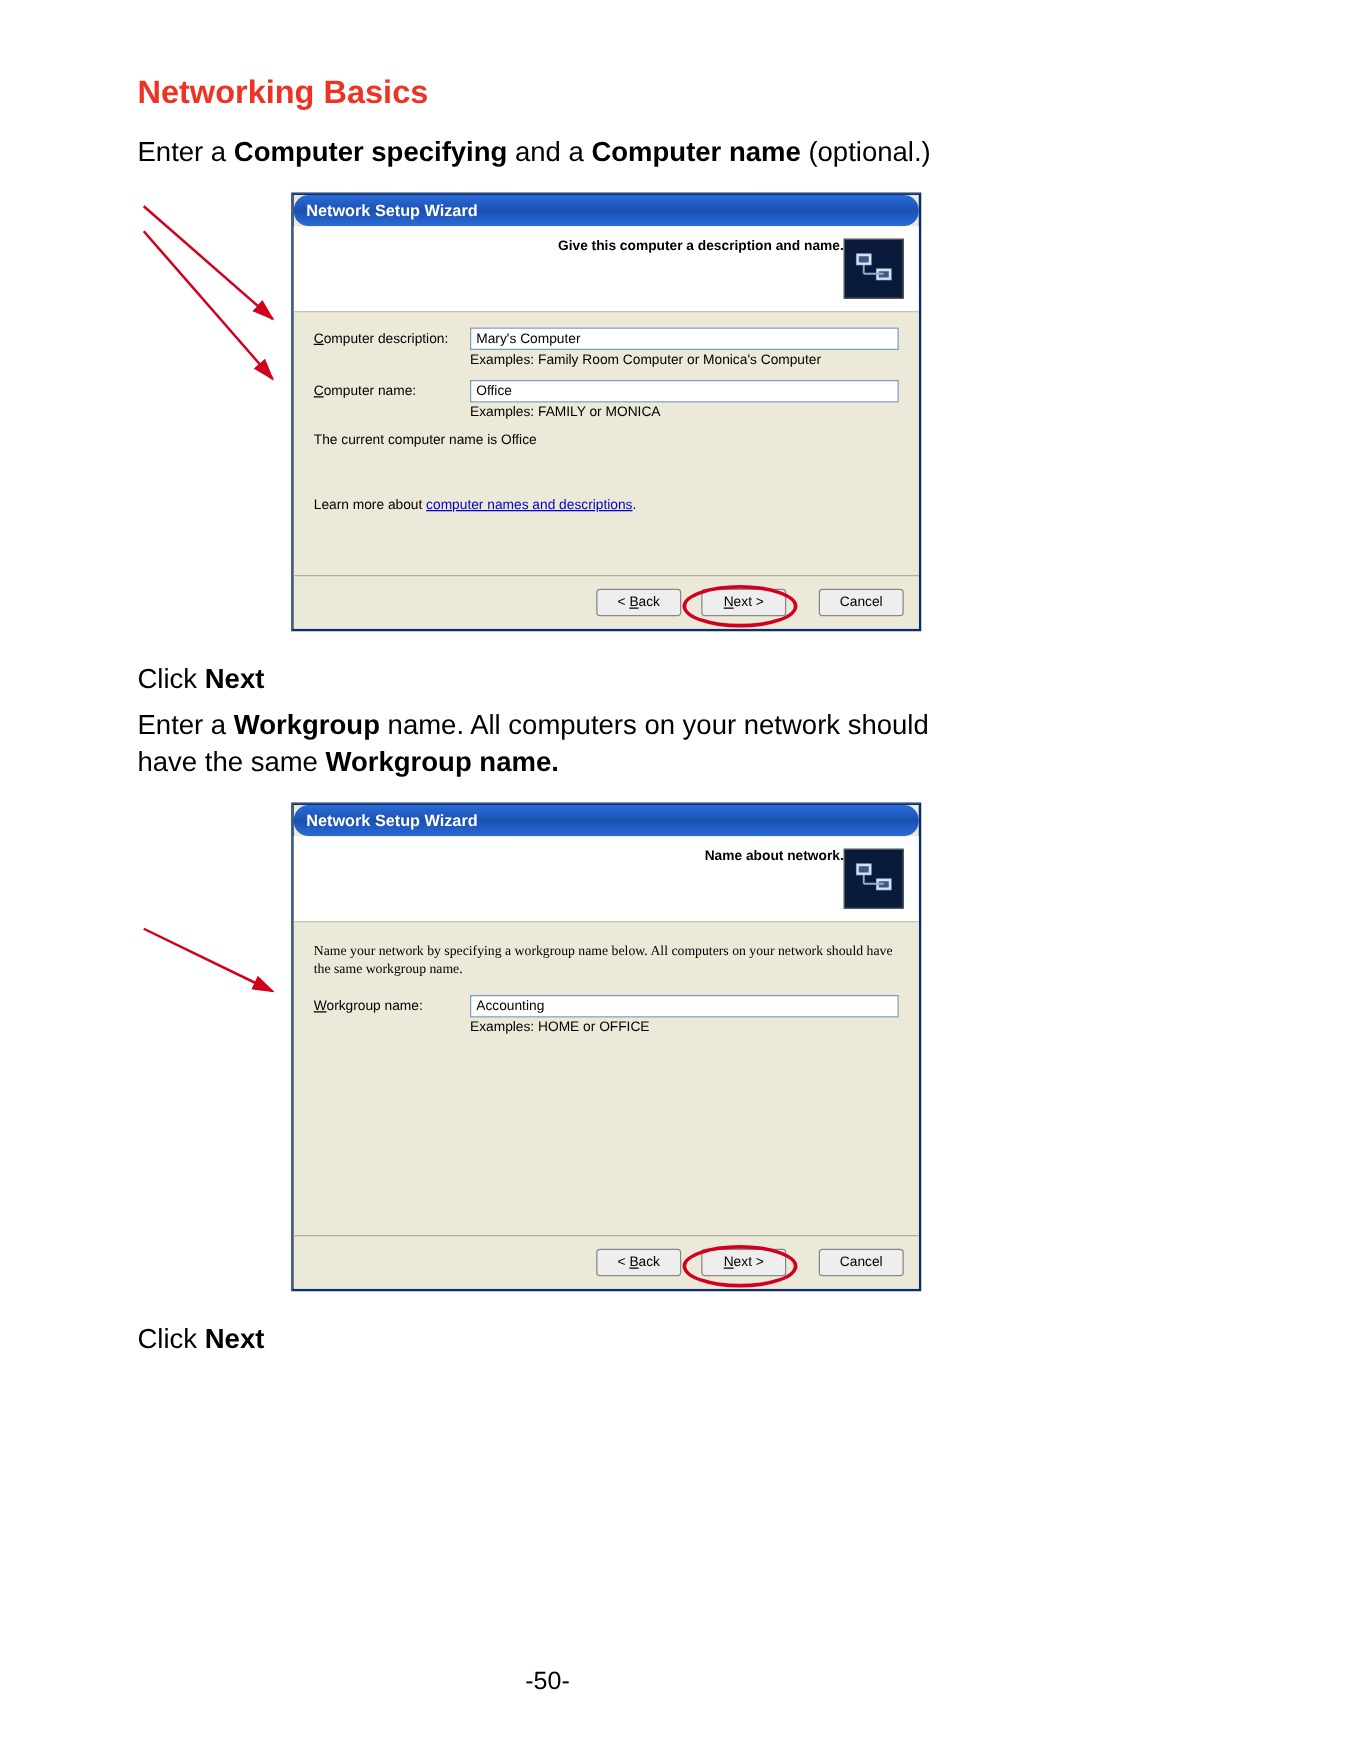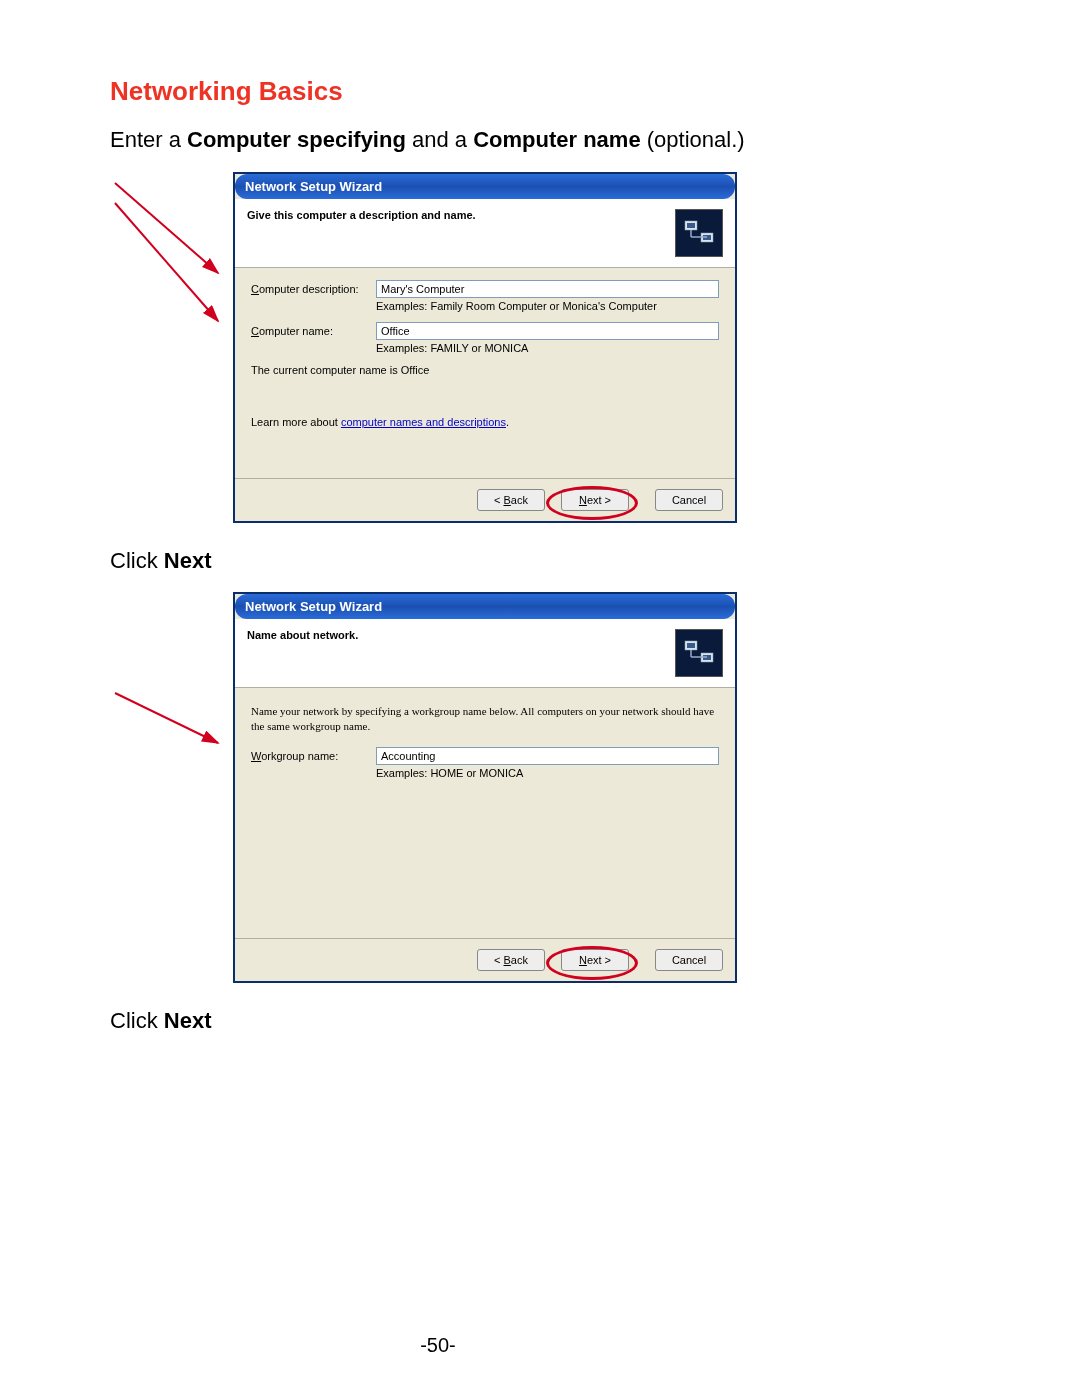--- a/index.html
+++ b/index.html
@@ -5,21 +5,21 @@
   body {
     margin: 0;
     padding: 0;
     background: #ffffff;
     font-family: Arial, Helvetica, sans-serif;
     width: 1080px;
   }
   .page {
     width: 876px;
     min-height: 1397px;
-    padding: 76px 110px 40px 110px;
+    padding: 58px 110px 40px 110px;
     box-sizing: border-box;
     position: relative;
   }
   .section-title {
     color: #ee3224;
     font-size: 26px;
     font-weight: bold;
     margin-bottom: 18px;
   }
   .doc-text {
@@ -64,21 +64,21 @@
   .hdr {
     background: #ffffff;
     padding: 10px 12px 6px 12px;
     min-height: 52px;
     display: flex;
     justify-content: space-between;
     align-items: flex-start;
     border-bottom: 1px solid #b0b0a0;
   }
   .hdr-text { flex: 1; }
-  .hdr-title { font-weight: bold; font-size: 11px; }
+  .hdr-title { font-weight: bold; font-size: 11px; text-align: right; }
   .hdr-sub { font-size: 11px; margin-top: 4px; line-height: 1.3; font-family: Liberation Serif, serif; }
   .hdr-icon {
     width: 46px; height: 46px;
     background: #0a1a3a;
     border: 1px solid #555;
     display: flex; align-items: center; justify-content: center;
     flex-shrink: 0;
   }
   .hdr-icon svg { width: 36px; height: 36px; }
   .body-area {
@@ -234,20 +234,23 @@
         <button class="wbtn"><span class="u">N</span><span>ext &gt;</span></button>
         <button class="wbtn" style="margin-left:10px">Cancel</button>
         <div class="highlight-oval" style="right:97px; top:7px;"></div>
       </div>
     </div>
   </div>
 
   <div class="doc-text">
     <span>Click </span><span class="b">Next</span>
   </div>
+  <div class="doc-text" style="margin-top:-10px">
+    <span>Enter a </span><span class="b">Workgroup</span><span> name.    All computers on your network should have the same </span><span class="b">Workgroup name.</span>
+  </div>
 
   <div class="wizard-row">
     <div class="arrow-area">
       <svg width="140" height="200">
         <defs>
           <marker id="ah2" markerWidth="10" markerHeight="10" refX="8" refY="3" orient="auto">
             <path d="M0,0 L9,3 L0,6 Z" fill="#d1001f"></path>
           </marker>
         </defs>
         <line x1="15" y1="100" x2="118" y2="150" stroke="#d1001f" stroke-width="2" marker-end="url(#ah2)"></line>
@@ -272,21 +275,21 @@
         </div>
       </div>
 
       <div class="body-area" style="min-height:230px">
         <div class="hdr-sub" style="margin-bottom:14px">Name your network by specifying a workgroup name below. All computers on your network should have the same workgroup name.</div>
 
         <div class="form-row">
           <div class="form-label"><span class="u">W</span><span>orkgroup name:</span></div>
           <input class="form-input" value="Accounting" style="">
         </div>
-        <div class="form-example">Examples: HOME or MONICA</div>
+        <div class="form-example">Examples: HOME or OFFICE</div>
       </div>
 
       <div class="button-row">
         <button class="wbtn"><span>&lt; </span><span class="u">B</span><span>ack</span></button>
         <button class="wbtn"><span class="u">N</span><span>ext &gt;</span></button>
         <button class="wbtn" style="margin-left:10px">Cancel</button>
         <div class="highlight-oval" style="right:97px; top:7px;"></div>
       </div>
     </div>
   </div>

